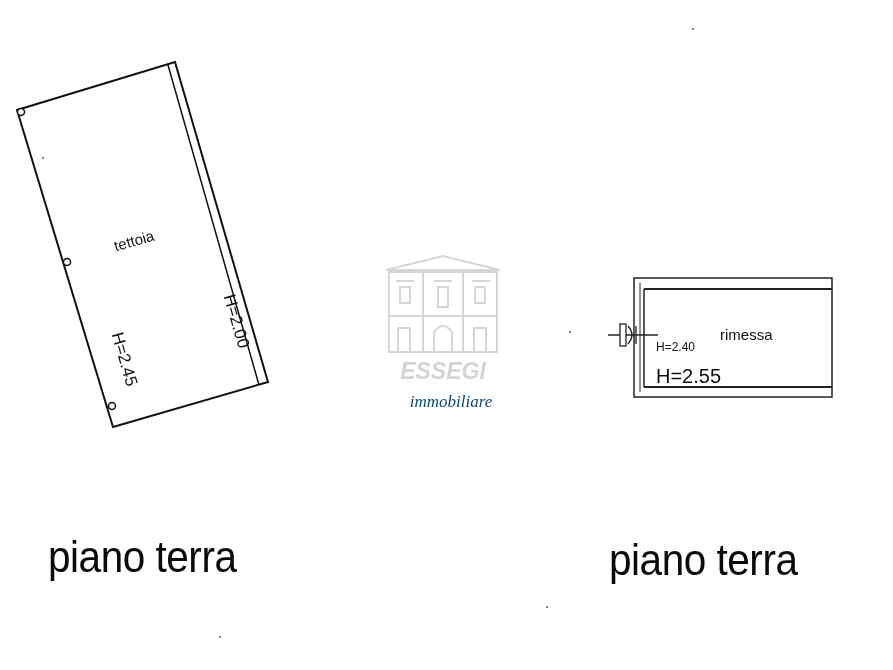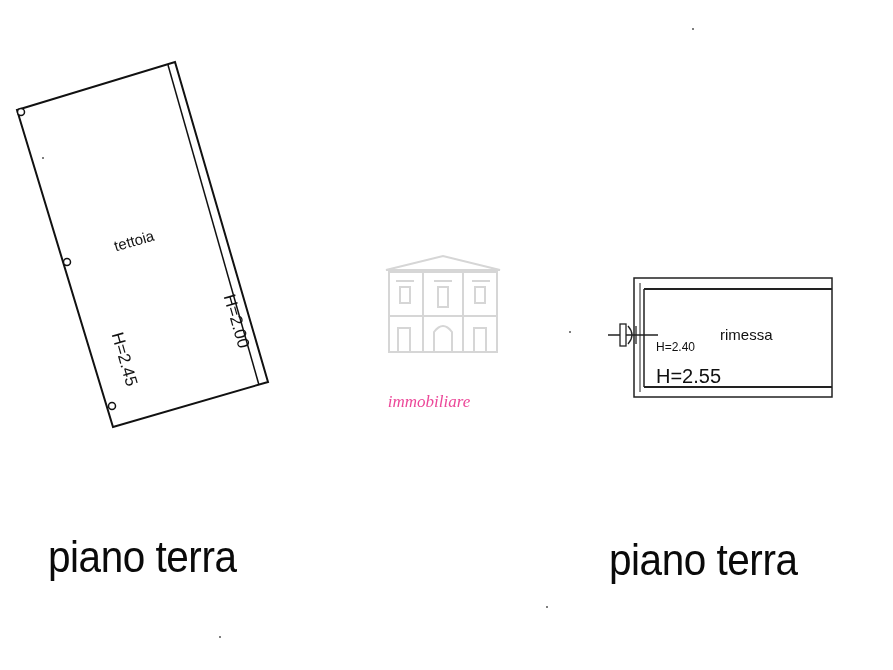--- a/index.html
+++ b/index.html
@@ -3,21 +3,21 @@
 <meta charset="utf-8">
 <style>
   html, body { margin: 0; padding: 0; background: #ffffff; }
   body { width: 893px; height: 670px; position: relative; overflow: hidden; font-family: "Liberation Sans", sans-serif; }
   .canvas { position: absolute; left: 0; top: 0; width: 893px; height: 670px; }
   .lbl { position: absolute; color: #111; white-space: nowrap; }
   .floor-caption { font-size: 44px; letter-spacing: -0.5px; color: #0a0a0a; transform: scaleX(0.92); transform-origin: left top; }
   .room-label { font-size: 15px; }
   .height-label { font-size: 17px; }
   .wm-title { position: absolute; left: 383px; top: 358px; width: 120px; text-align: center; font-family: "Liberation Sans", sans-serif; font-weight: bold; font-style: italic; font-size: 23px; color: #d4d4d4; letter-spacing: 0px; }
-  .wm-sub { position: absolute; left: 369px; top: 392px; width: 120px; text-align: center; font-family: "Liberation Serif", serif; font-style: italic; font-size: 17px; color: #ec4899; }
+  .wm-sub { position: absolute; left: 391px; top: 392px; width: 120px; text-align: center; font-family: "Liberation Serif", serif; font-style: italic; font-size: 17px; color: #0c4a6e; }
   .speck { position: absolute; width: 2px; height: 2px; background: #555; border-radius: 1px; }
 </style>
 </head>
 <body>
 
 <div class="canvas">
 
   <svg class="canvas" width="893" height="670" viewBox="0 0 893 670">
     <g fill="none" stroke="#111" stroke-width="2">
 
@@ -66,20 +66,21 @@
   </svg>
 
   <div class="lbl room-label" style="left:112px; top:238px; transform: rotate(-16deg); transform-origin:left top;">tettoia</div>
   <div class="lbl height-label" style="left:126px; top:330px; transform: rotate(74deg); transform-origin:left top;">H=2.45</div>
   <div class="lbl height-label" style="left:238px; top:292px; transform: rotate(74deg); transform-origin:left top;">H=2.00</div>
 
   <div class="lbl height-label" style="left:656px; top:292px; font-size:12px;margin-top:48px;">H=2.40</div>
   <div class="lbl room-label" style="left:720px; top:326px;">rimessa</div>
   <div class="lbl height-label" style="left:656px; top:365px; font-size:20px;">H=2.55</div>
 
+  <div class="wm-title">ESSEGI</div>
   <div class="wm-sub">immobiliare</div>
 
   <div class="lbl floor-caption" style="left:48px; top:532px;">piano terra</div>
   <div class="lbl floor-caption" style="left:609px; top:535px;">piano terra</div>
 
   <div class="speck" style="left:692px; top:28px;"></div>
   <div class="speck" style="left:546px; top:606px;"></div>
   <div class="speck" style="left:569px; top:331px;"></div>
   <div class="speck" style="left:219px; top:636px;"></div>
   <div class="speck" style="left:42px; top:157px;"></div>

